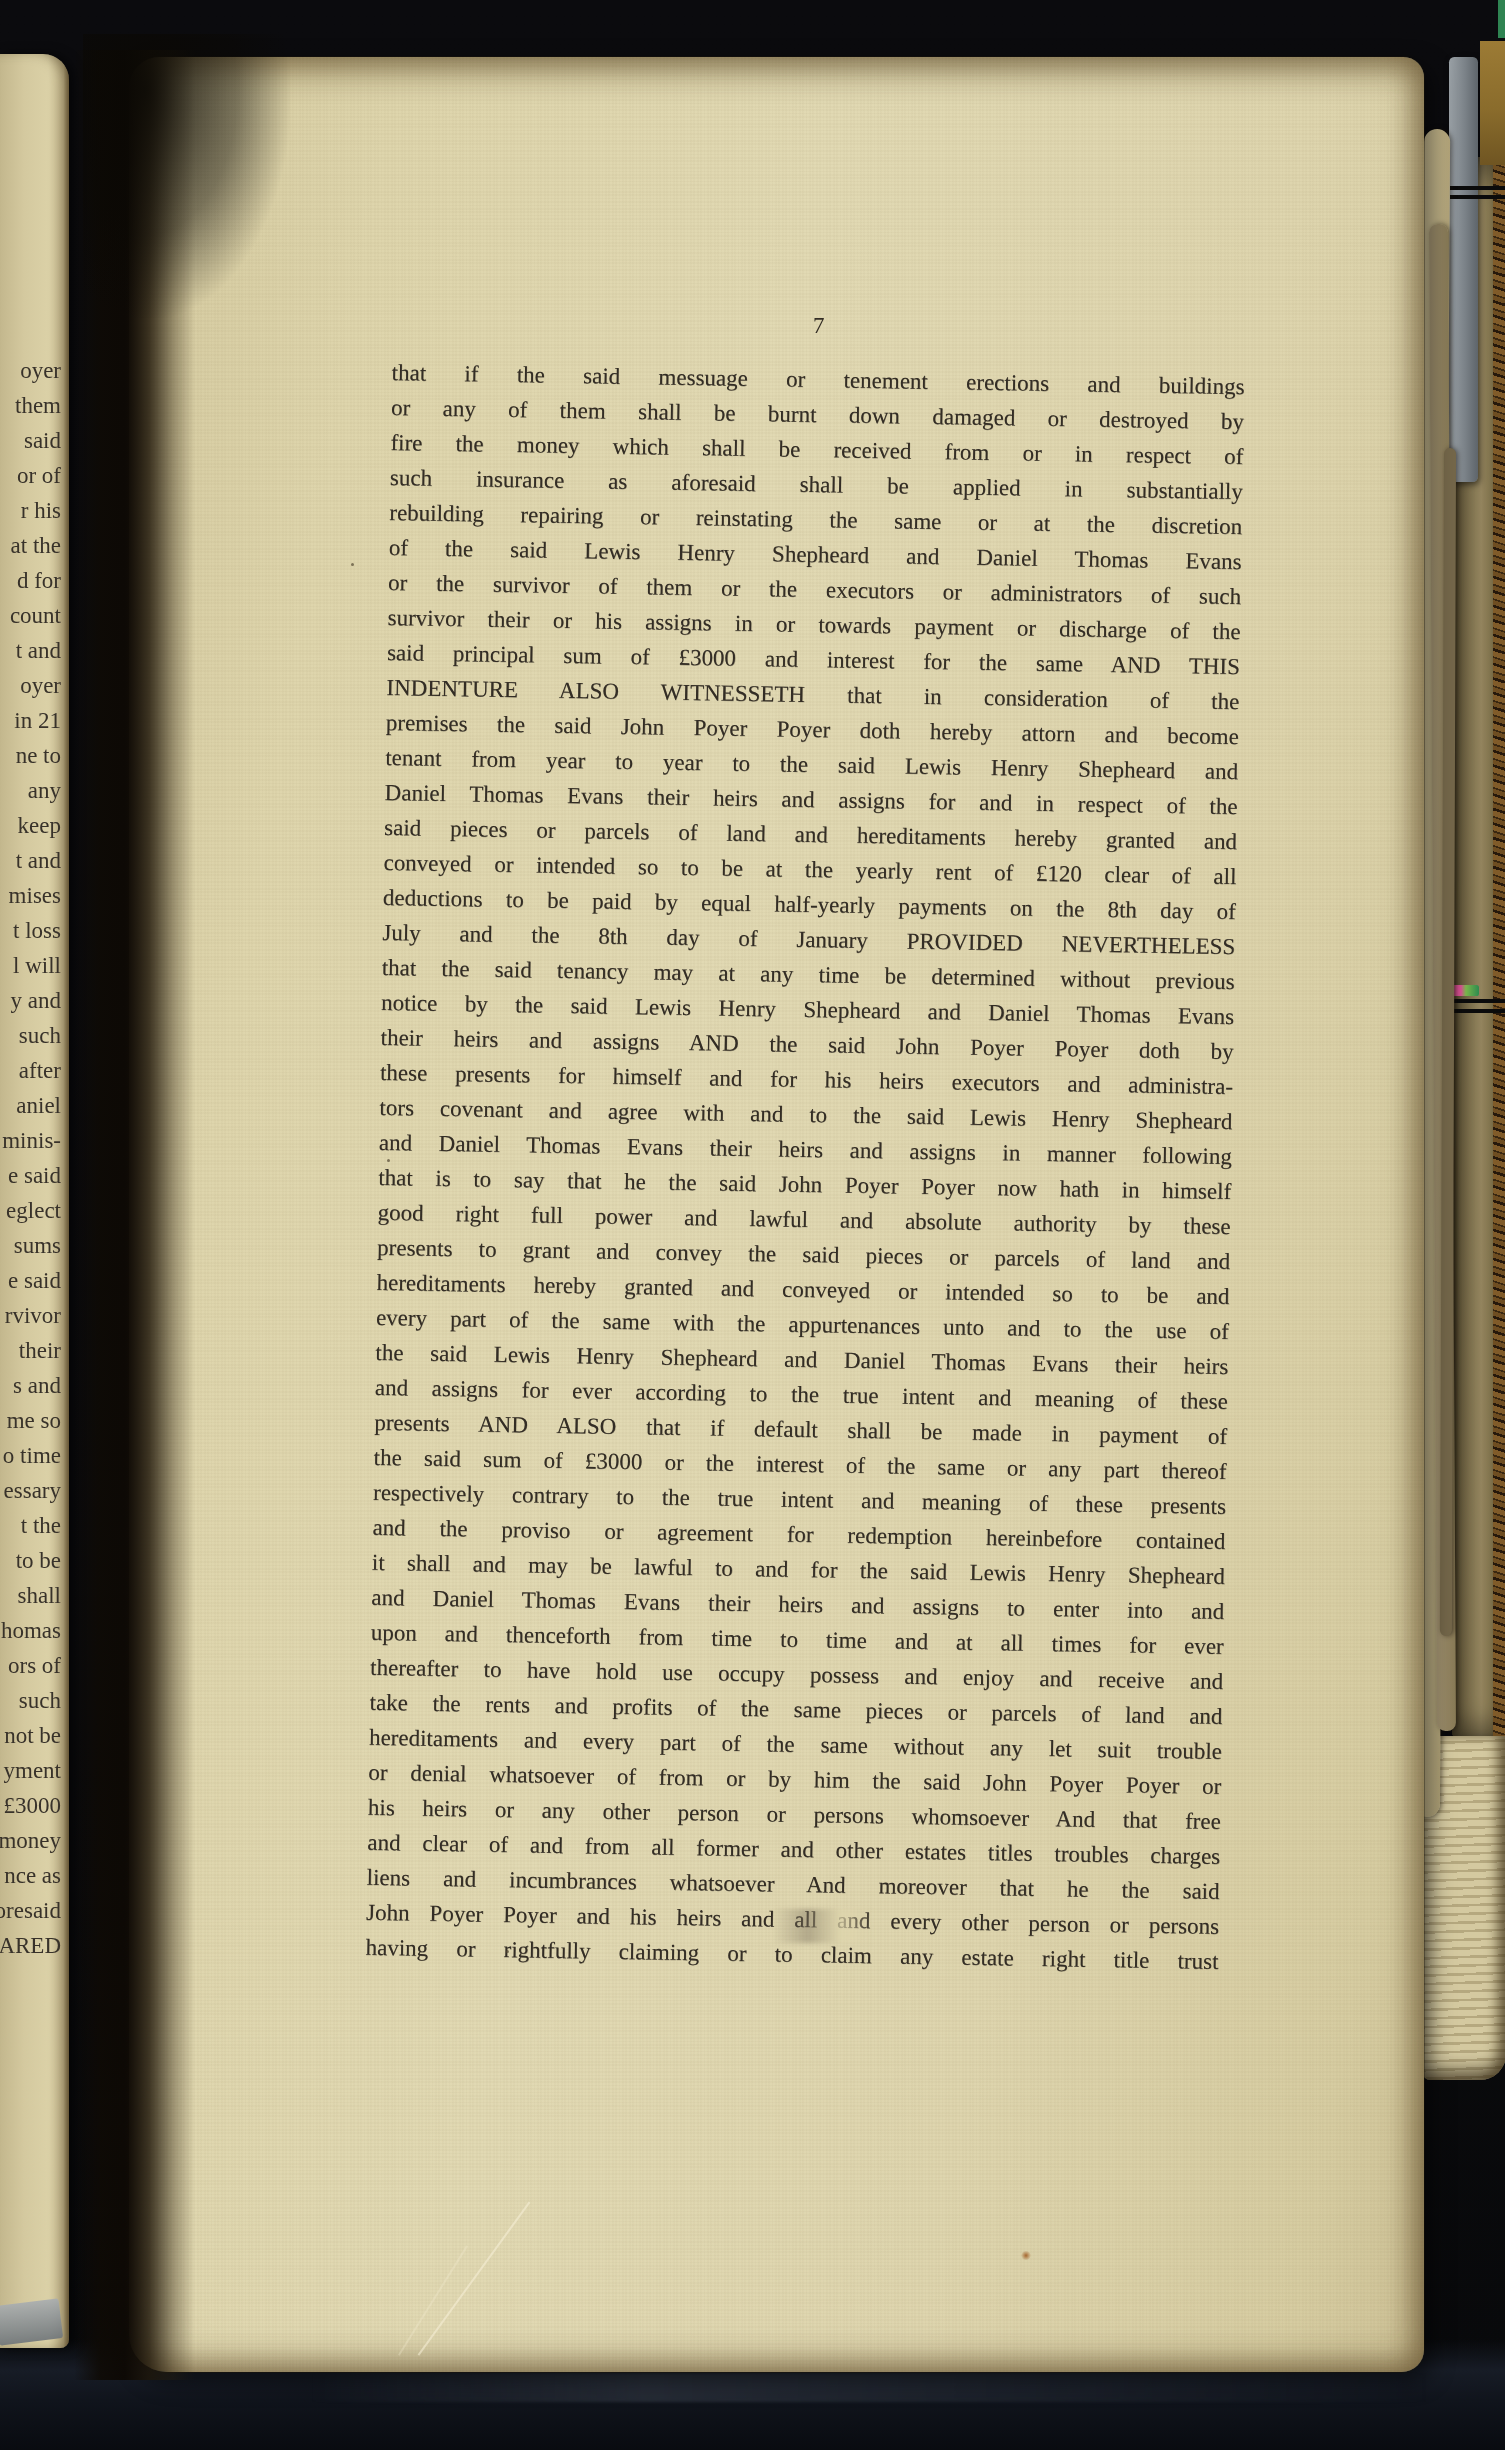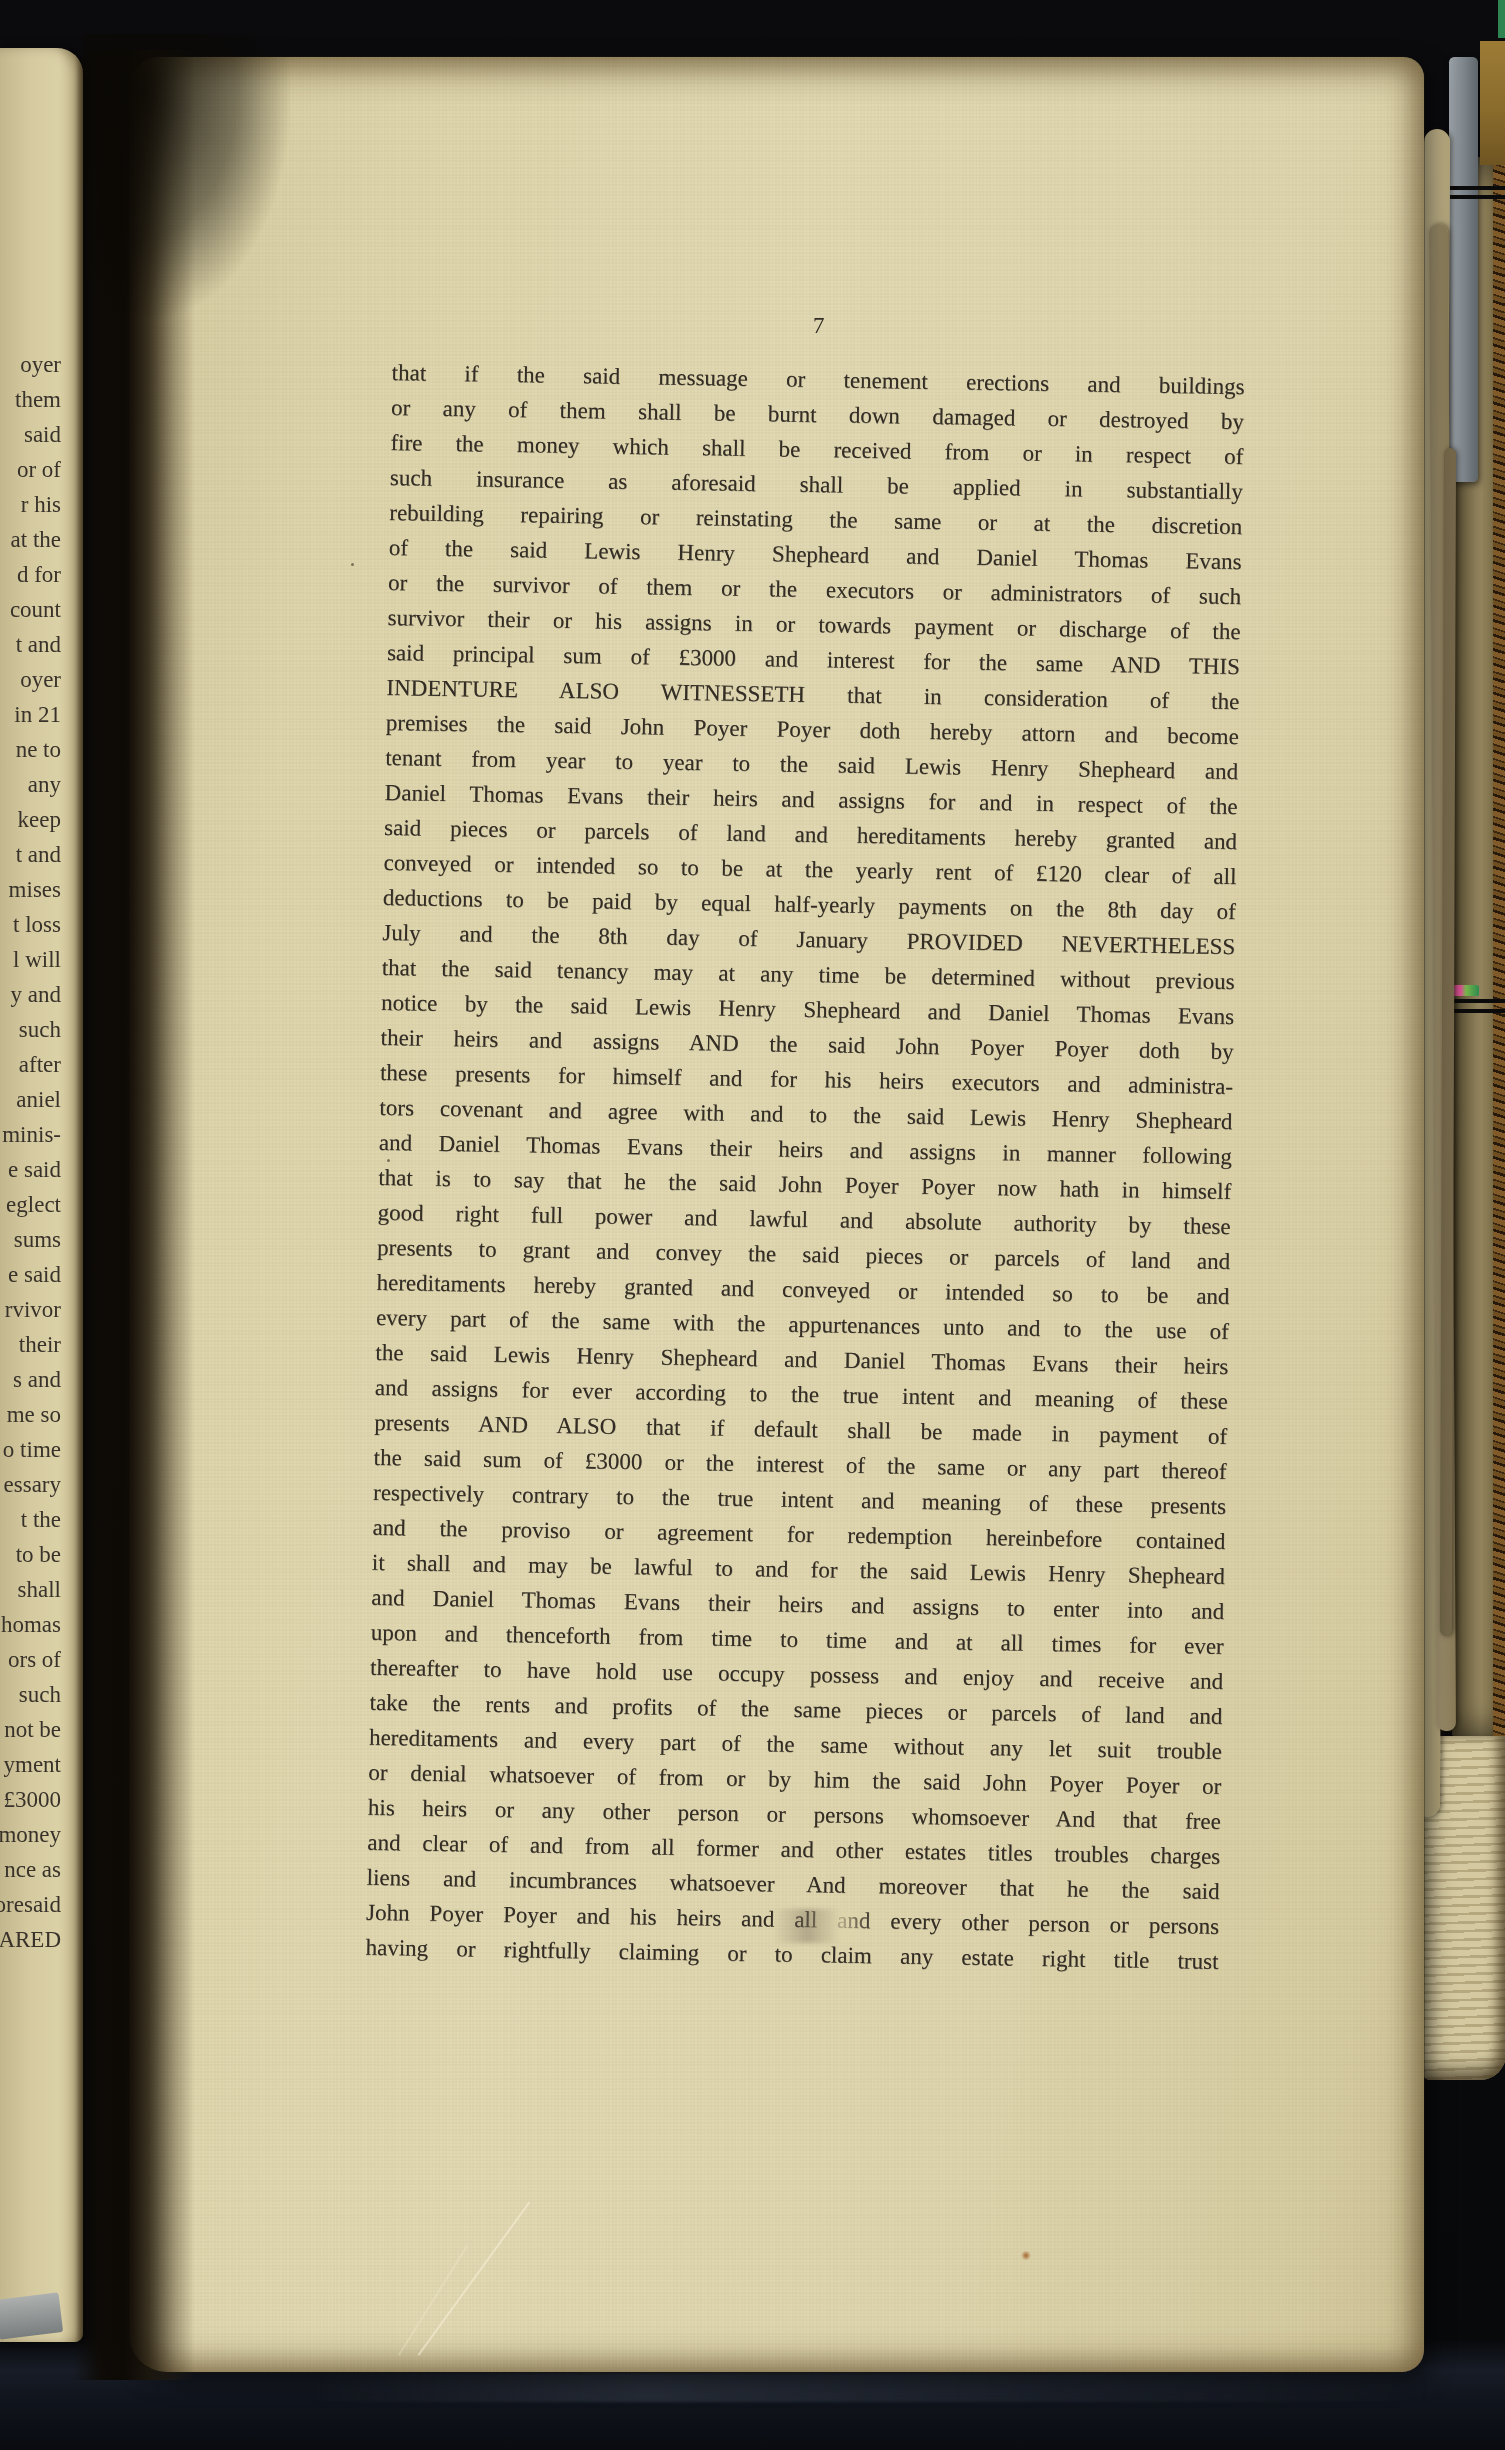--- a/index.html
+++ b/index.html
@@ -13,21 +13,21 @@
     position:absolute;left:0;top:2339px;width:1505px;height:111px;
     background:linear-gradient(180deg,rgba(20,24,32,0) 0%,#171c26 28%,#10141c 55%,#090b10 100%);
   }
   .binding-bottom-streak{
     position:absolute;left:310px;top:2373px;width:1120px;height:29px;
     background:linear-gradient(90deg,rgba(70,80,95,0) 0%,rgba(90,100,115,.28) 30%,rgba(70,80,95,.18) 65%,rgba(60,70,85,0) 100%);
     filter:blur(1.7px);
   }
   
   .left-strip{
-    position:absolute;left:0;top:48px;width:83px;height:2294px;
+    position:absolute;left:0;top:54px;width:69px;height:2294px;
     background:linear-gradient(90deg,#c3b78d 0%,#d4c99f 35%,#dbd1a7 70%,#cabd92 92%,#8d7c55 100%);
     border-radius:0 26px 8.6px 0;
     box-shadow:inset -10.3px 0 13.8px -5.2px rgba(60,45,20,.6), 4.3px 0 10.3px rgba(0,0,0,.55);
   }
   .fragments{
     position:absolute;left:-29px;top:299px;width:90px;
     color:#38322a;font-size:23px;
   }
   .frag-line{height:35px;line-height:35px;text-align:right;white-space:nowrap;overflow:hidden;}
   .strip-tape{

